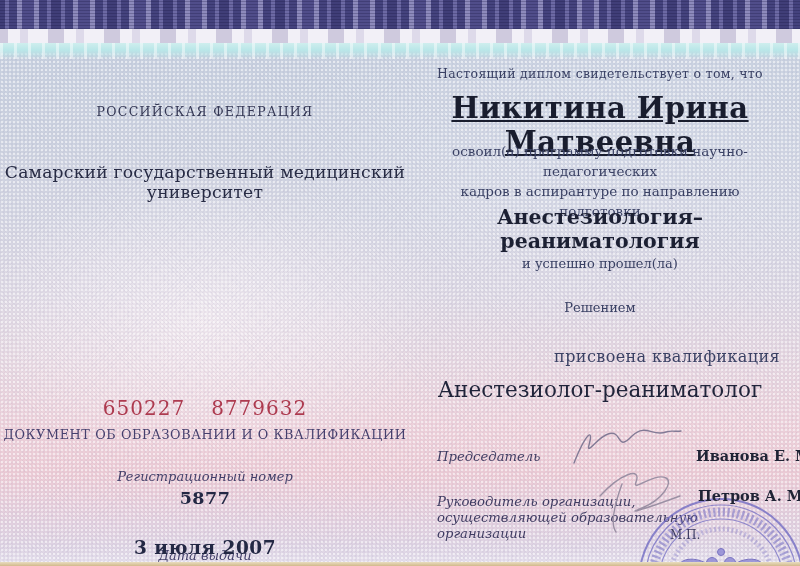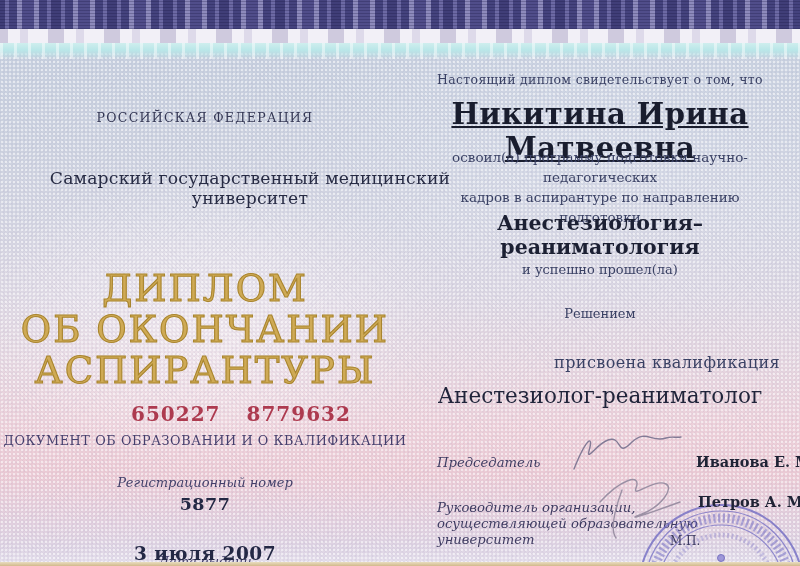--- a/index.html
+++ b/index.html
@@ -43,32 +43,32 @@
   .band-cyan{
     position:absolute;left:0;top:43px;width:800px;height:16px;z-index:2;
     background:
       repeating-linear-gradient(90deg, rgba(255,255,255,0.45) 0 3px, rgba(255,255,255,0) 3px 14px),
       linear-gradient(180deg, #cfeeee 0%, #b9e6e8 45%, rgba(185,230,232,0) 100%);
   }
   .band-bottom{
     position:absolute;left:0;bottom:0;width:800px;height:4px;z-index:4;
     background:linear-gradient(180deg,#e9ddc0,#d2b98c);
   }
-  .page{position:absolute;top:14px;height:492px;z-index:3;}
+  .page{position:absolute;top:8px;height:492px;z-index:3;}
   .page-left{left:0;width:410px;}
   .page-right{left:420px;width:360px;}
   .t{position:absolute;left:0;width:100%;text-align:center;}
   .country{top:96px;font-size:12.5px;letter-spacing:1.3px;color:#343754;}
-  .institution{top:154px;font-size:17.2px;color:#272b44;letter-spacing:0.2px;padding-left:45px;}
+  .institution{top:154px;font-size:17.2px;color:#272b44;letter-spacing:0.2px;}
   .diploma-title{
     top:254px;font-size:37px;line-height:41px;letter-spacing:2px;
     color:#cfaa55;-webkit-text-stroke:1.1px #a9852f;
     text-shadow:0 0 1px rgba(255,244,214,0.8);
   }
-  .numbers{top:388px;font-size:20px;font-weight:bold;color:#ad3a4f;letter-spacing:1px;padding-left:36px;}
+  .numbers{top:388px;font-size:20px;font-weight:normal;color:#ad3a4f;letter-spacing:1px;}
   .numbers .gap{display:inline-block;width:26px;}
   .doc-type{top:419px;font-size:12.8px;letter-spacing:0.6px;color:#453f6d;}
   .reg-label{top:461px;font-style:italic;font-size:13px;color:#43406a;}
   .reg-number{top:480px;font-size:17.5px;font-weight:bold;color:#232844;letter-spacing:0.5px;}
   .date-label{top:500px;font-style:italic;font-size:13px;color:#43406a;margin-top:40px;}
   .date-value{top:518px;font-size:18.5px;font-weight:bold;color:#232844;letter-spacing:0.5px;margin-top:11px;}
   .statement{top:58px;font-size:12.5px;color:#3a4164;letter-spacing:0.3px;}
   .recipient{top:83px;font-size:29px;font-weight:bold;color:#191d2e;letter-spacing:0.5px;text-decoration:underline;}
   .program{top:133px;font-size:13.5px;line-height:20px;color:#3a4164;}
   .specialty{top:197px;font-size:20.5px;font-weight:bold;color:#1c2033;}
@@ -94,25 +94,20 @@
 <div class="certificate">
 
   <div class="band-dark"></div>
   <div class="band-light"></div>
   <div class="band-cyan"></div>
   <div class="band-bottom"></div>
 
   <div class="page page-left">
     <div class="t country">РОССИЙСКАЯ ФЕДЕРАЦИЯ</div>
     <div class="t institution">Самарский государственный медицинский университет</div>
-    <div class="t diploma-title">
-      <div>ДИПЛОМ</div>
-      <div>ОБ ОКОНЧАНИИ</div>
-      <div>АСПИРАНТУРЫ</div>
-    </div>
     <div class="t numbers">
       <span>650227</span><span class="gap"></span><span>8779632</span>
     </div>
     <div class="t doc-type">ДОКУМЕНТ ОБ ОБРАЗОВАНИИ И О КВАЛИФИКАЦИИ</div>
     <div class="t reg-label">Регистрационный номер</div>
     <div class="t reg-number">5877</div>
     <div class="t date-label">Дата выдачи</div>
     <div class="t date-value">3 июля 2007</div>
   </div>
 
@@ -154,21 +149,21 @@
 
     <div class="lbl chairman-label">Председатель</div>
     <svg class="sig sig1" width="120" height="48" viewBox="0 0 120 48">
       <path d="M6 40 C18 10 26 4 21 22 C18 33 30 14 40 11 C55 6 48 30 64 13 C78 0 84 14 98 9 C104 7 108 9 113 8" fill="none" stroke="#837b96" stroke-width="1.4" stroke-linecap="round"></path>
     </svg>
     <div class="officer-name chairman-name">Иванова Е. М.</div>
 
     <div class="lbl head-label">
       <div>Руководитель организации,</div>
       <div>осуществляющей образовательную</div>
-      <div>университет</div>
+      <div>организации</div>
     </div>
     <svg class="sig sig2" width="110" height="70" viewBox="0 0 110 70">
       <path d="M8 30 C28 8 50 0 44 16 C40 27 62 6 74 12 C82 16 70 34 50 42 C32 49 50 44 88 30 M30 18 C22 40 18 58 24 66" fill="none" stroke="#9b90a4" stroke-width="1.4" stroke-linecap="round"></path>
     </svg>
     <div class="officer-name head-name">Петров А. М.</div>
     <div class="seal-label">М.П.</div>
   </div>
 
 </div>
 

